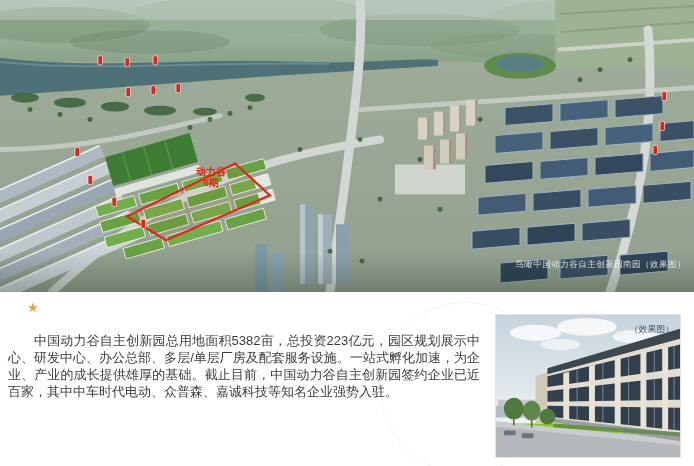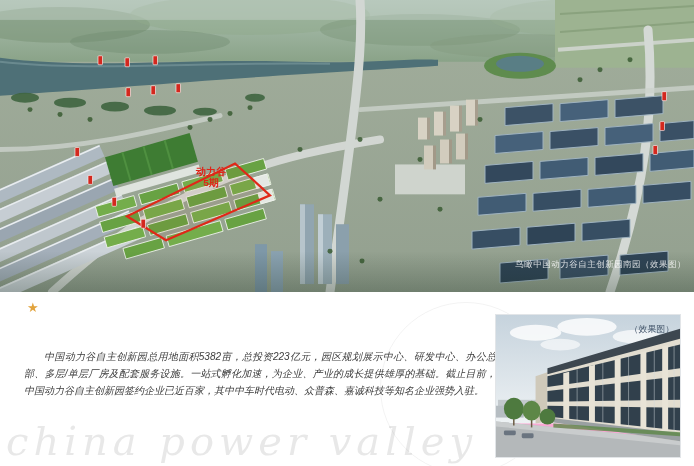--- a/index.html
+++ b/index.html
@@ -4,26 +4,26 @@
 <style>
   html,body{margin:0;padding:0;}
   body{width:694px;height:466px;font-family:"Liberation Sans",sans-serif;}
   .page{position:relative;width:694px;height:466px;overflow:hidden;background:#ffffff;}
   .hero{position:absolute;top:0;left:0;width:553px;height:292px;}
   .hero svg{display:block;}
   .content{position:absolute;top:292px;left:0;width:694px;height:174px;background:#ffffff;}
   .title-row{position:absolute;top:9px;left:27px;display:flex;align-items:center;z-index:2;}
   .star{color:#e2a33c;font-size:13px;margin-right:36px;line-height:1;}
   .title{color:#21397f;font-size:15.5px;font-weight:bold;letter-spacing:1.5px;}
-  .para{position:absolute;left:8px;width:472px;margin:16px;font-size:10px;line-height:17px;
-        color:#3c3c3c;text-align:justify;text-indent:2em;z-index:2;font-style:italic;}
+  .para{position:absolute;left:8px;width:472px;margin:0;font-size:13px;line-height:17px;
+        color:#3c3c3c;text-align:justify;text-indent:2em;z-index:2;}
   .p1{top:40px;}
   .p2{top:99px;}
   .photo{position:absolute;top:314px;right:13px;width:186px;height:144px;z-index:2;
-         border:1px solid #e2e5e8;box-sizing:border-box;background:#f9a8d4;}
+         border:1px solid #e2e5e8;box-sizing:border-box;background:#84cc16;}
   .photo svg{display:block;}
   .site-wm{position:absolute;left:489px;top:403px;z-index:3;font-size:43px;font-weight:bold;
            color:#ffffff;letter-spacing:-3px;white-space:nowrap;
            text-shadow:-2px -2px 0 #000,2px -2px 0 #000,-2px 2px 0 #000,2px 2px 0 #000,
                         0 -2px 0 #000,0 2px 0 #000,-2px 0 0 #000,2px 0 0 #000;}
   .script-wm{position:absolute;left:6px;top:418px;z-index:1;font-family:"DejaVu Serif",serif;
              font-style:italic;font-size:40px;color:rgba(90,90,90,0.14);letter-spacing:5px;
              white-space:nowrap;width:482px;overflow:hidden;}
   .arc{position:absolute;left:380px;top:302px;width:170px;height:170px;
        border:1px solid rgba(0,0,0,0.05);border-radius:50%;z-index:0;}
@@ -305,15 +305,14 @@
         <rect x="58" y="106" width="128" height="4" fill="#5d8747" transform="skewY(4)" opacity="0.8"></rect>
       </g>
       <g fill="#6a7480">
         <rect x="8" y="117" width="12" height="5" rx="1.5"></rect>
         <rect x="26" y="120" width="12" height="5" rx="1.5"></rect>
       </g>
       <text x="180" y="17" text-anchor="end" font-size="9" fill="#44566b" font-family="Liberation Sans, sans-serif">（效果图）</text>
     </svg>
   </div>
 
-  <div class="script-wm">china power valley</div>
 
 </div>
 
 </body></html>

